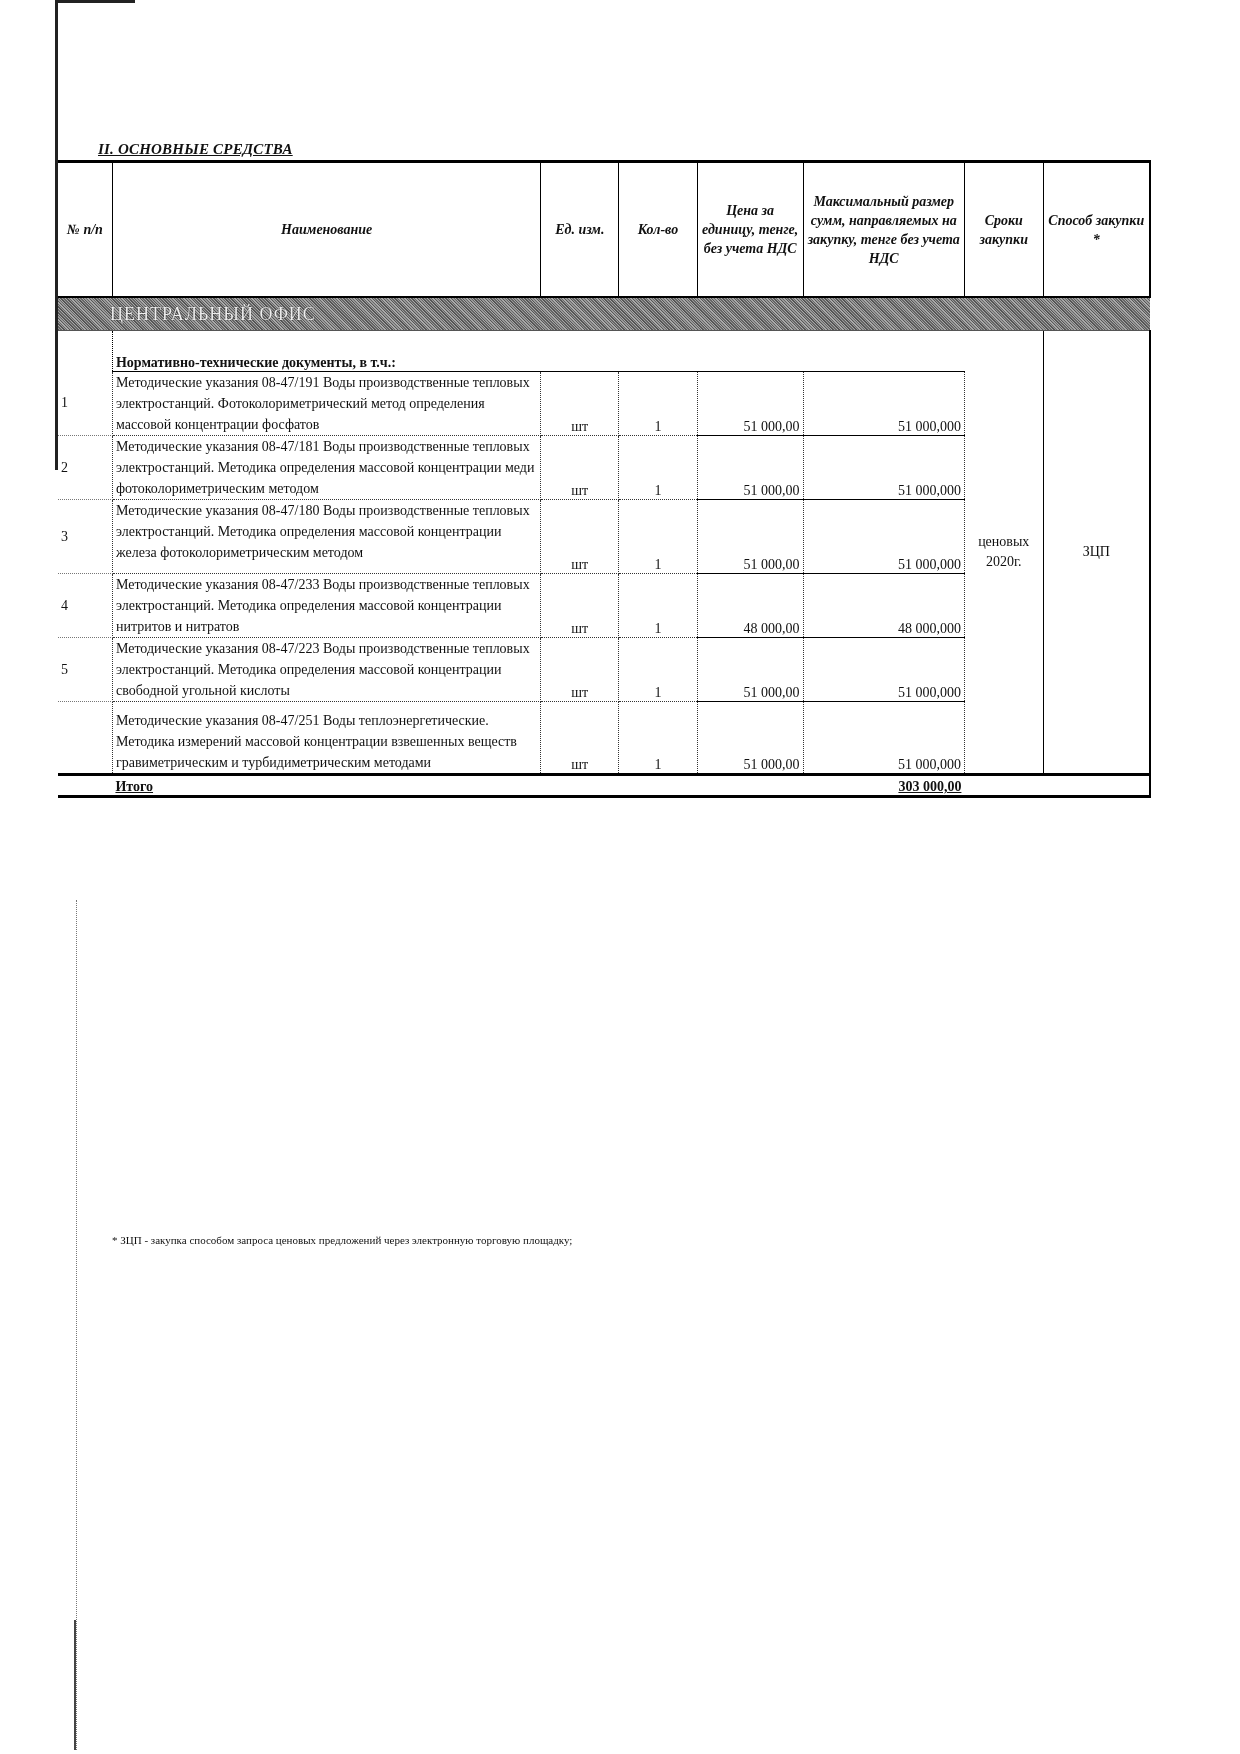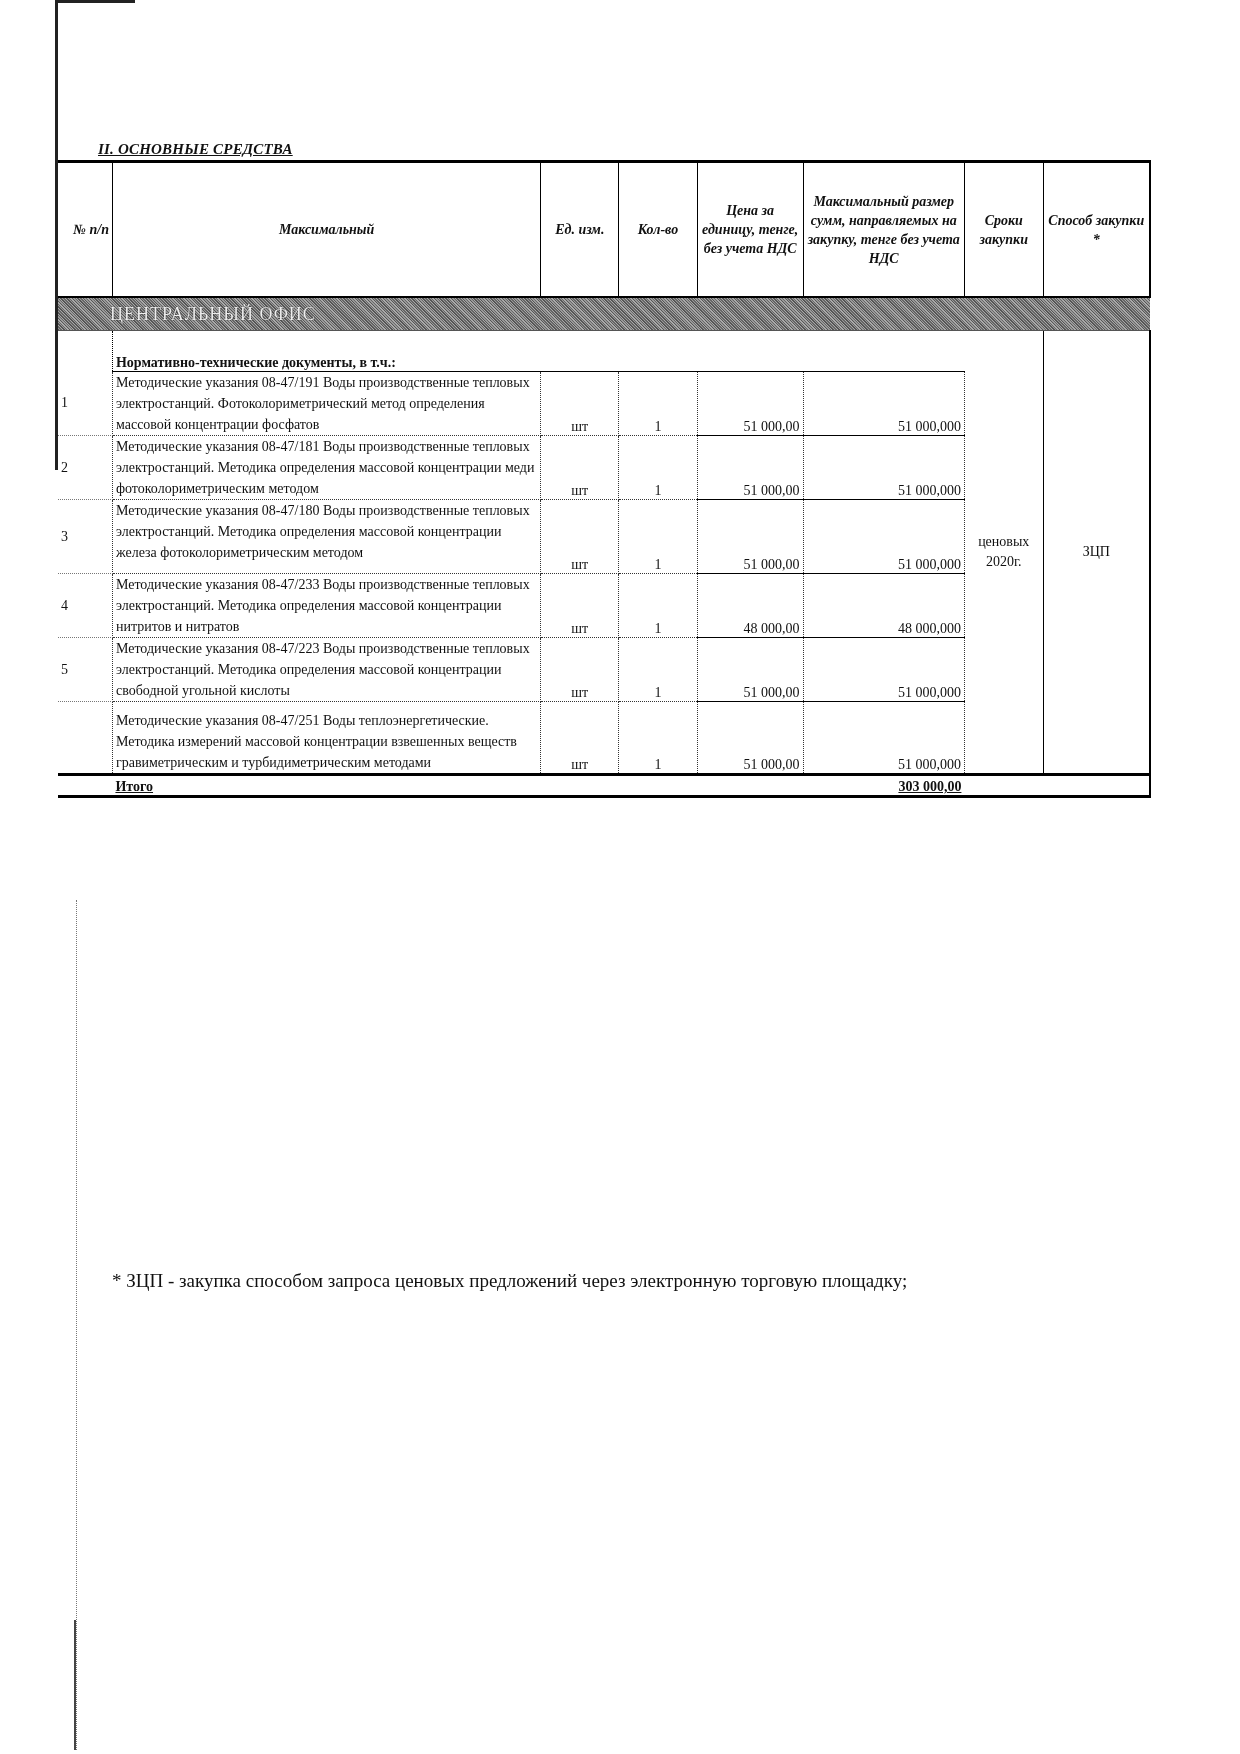--- a/index.html
+++ b/index.html
@@ -32,21 +32,21 @@
   .row td.unit, .row td.qty { text-align:center; border-bottom:1px dotted #333; }
   .row td.price, .row td.max { text-align:right; border-bottom:1px solid #000; }
   .row td.num { border-bottom:1px dotted #777; }
   .merged { text-align:center; vertical-align:middle !important; font-size:14px; line-height:20px;
             border-right:1px solid #000 !important; }
   .merged.last { border-right:2px solid #000 !important; }
   .total td { height:19px; border-top:3px solid #000; border-bottom:3px solid #000; font-weight:bold;
               vertical-align:middle;text-decoration:underline; }
   .total td.max { text-align:right; }
   .total td.end { border-right:2px solid #000; }
-  .footnote { position:absolute; left:112px; top:1234px; font-size:19px;margin-top:36px; }
+  .footnote { position:absolute; left:112px; top:1234px; font-size:11px; }
 </style>
 </head>
 <body>
 
 <div class="scanline-top"></div>
 <div class="scanline-left"></div>
 <div class="scan-dots"></div>
 <div class="scan-left2"></div>
 
 <div class="section-title">II. ОСНОВНЫЕ СРЕДСТВА</div>
@@ -57,22 +57,22 @@
       <col style="width:425px">
       <col style="width:77px">
       <col style="width:78px">
     <col style="width:105px">
       <col style="width:160px">
       <col style="width:78px">
       <col style="width:106px">
   </colgroup>
   <thead>
     <tr>
-      <th style="text-align:right">№ п/п</th>
-      <th>Максимальный</th>
+      <th style="text-align:center">№ п/п</th>
+      <th>Наименование</th>
       <th>Ед. изм.</th>
       <th>Кол-во</th>
       <th>Цена за единицу, тенге, без учета НДС</th>
       <th>Максимальный размер сумм, направляемых на закупку, тенге без учета НДС</th>
       <th>Сроки закупки</th>
       <th>Способ закупки *</th>
     </tr>
   </thead>
   <tbody>
     <tr class="band">

